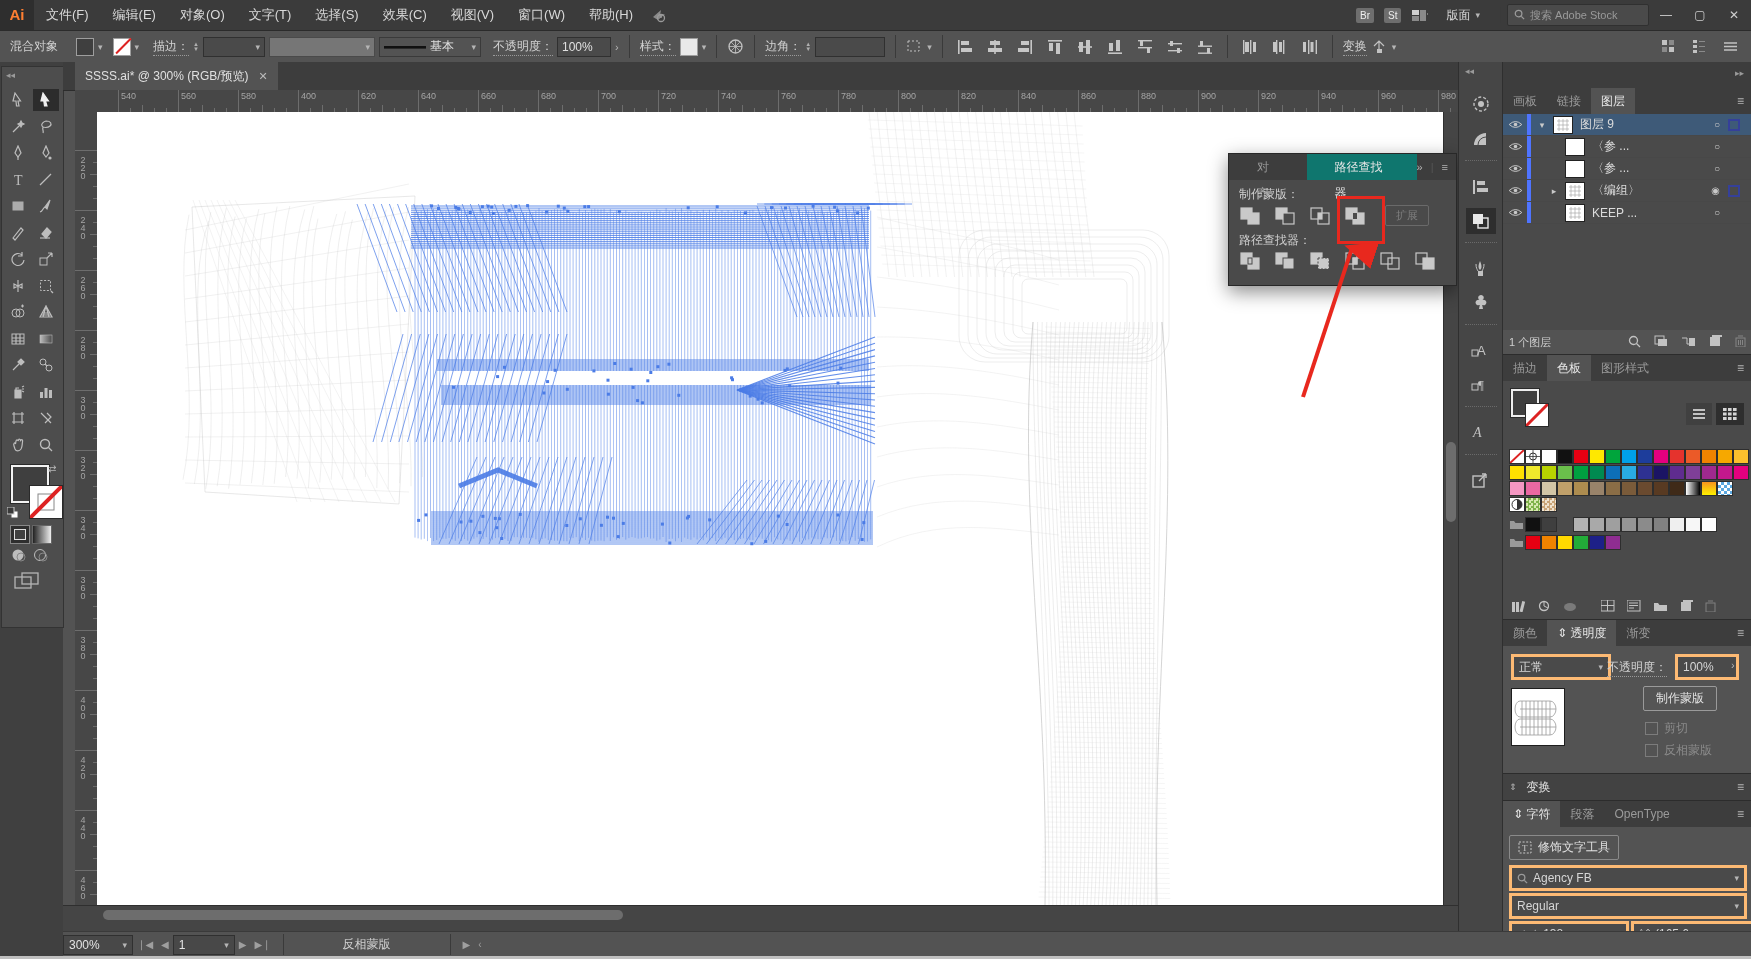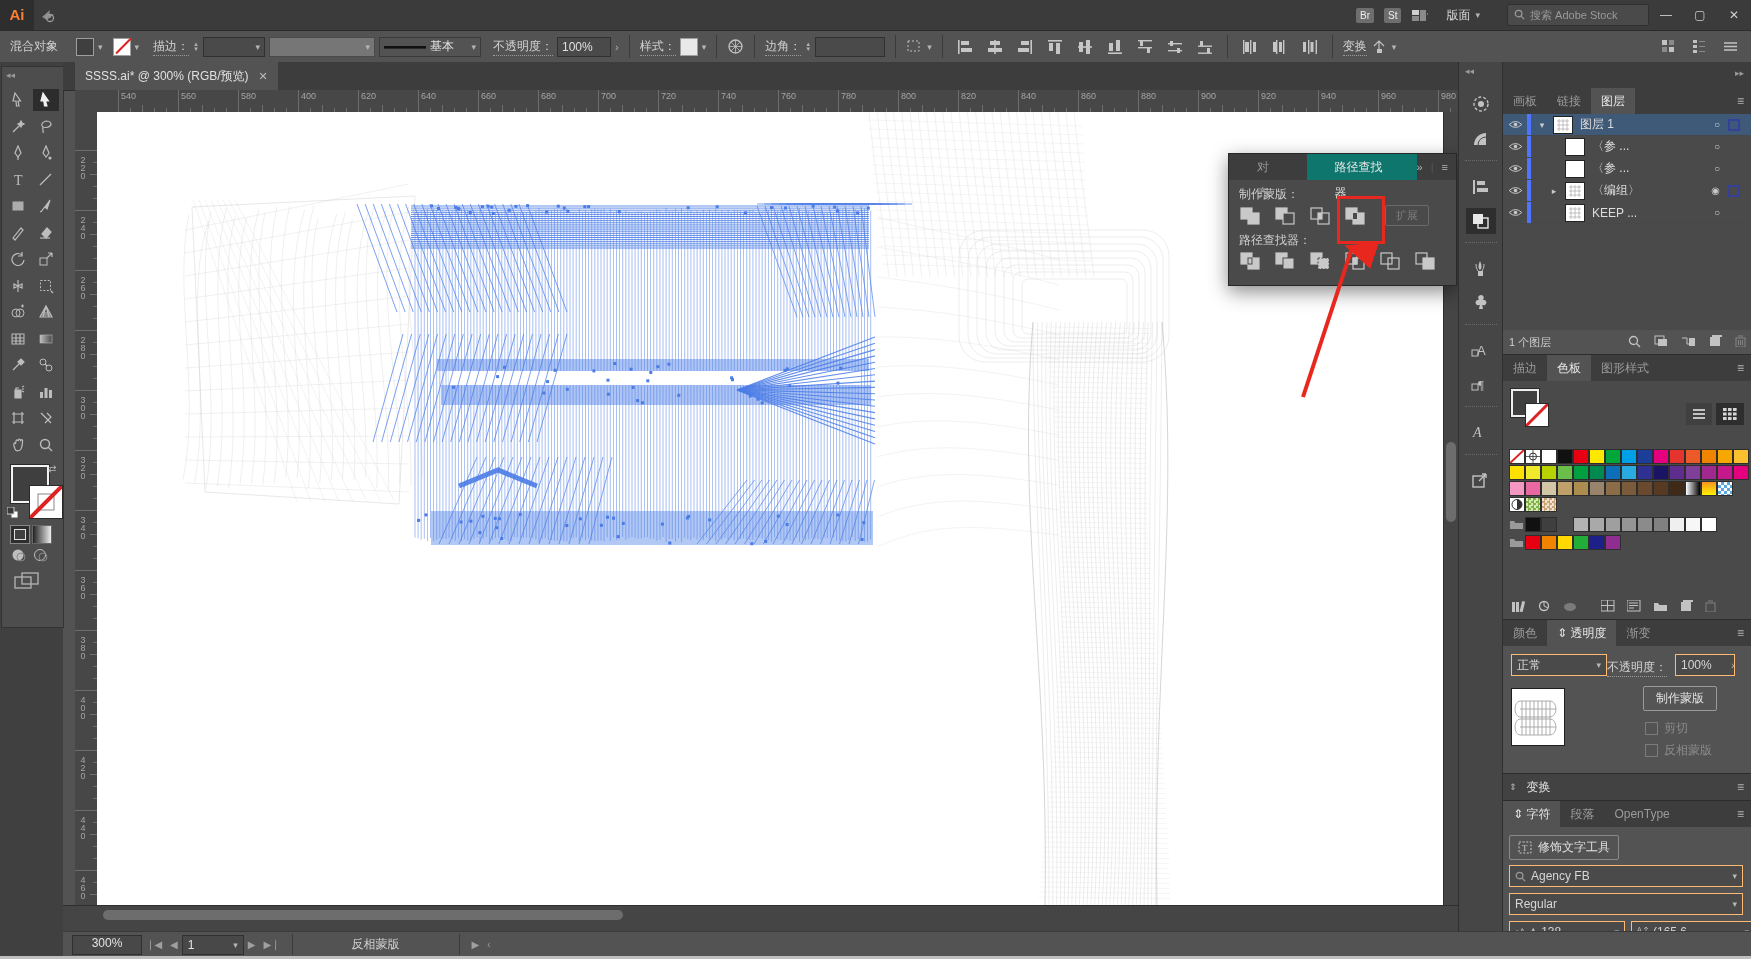--- a/index.html
+++ b/index.html
@@ -81,21 +81,21 @@
   .lrow.sel{background:#3e5a78;}
   .leye{width:24px;display:flex;justify-content:center;}
   .lbar{width:4px;height:21px;background:#4f74ff;margin-right:2px;}
   .lthumb{width:18px;height:16px;background:#fff;border:1px solid #222;margin:0 4px;}
   .ltarget{position:absolute;right:32px;color:#c9c9c9;font-size:10px;}
   .lsq{position:absolute;right:12px;width:8px;height:8px;border:2px solid #35409a;}
   #layers-foot{height:24px;display:flex;align-items:center;font-size:11px;color:#cfcfcf;padding:0 6px;gap:12px;}
   
   .sw{width:16px;height:15px;box-sizing:border-box;border:1px solid #2e2e2e;display:inline-block;vertical-align:top;position:relative;}
   
-  .tfield{background:#4a4a4a;border:1px solid #fdba74;height:20px;display:flex;align-items:center;padding:0 5px;gap:5px;}
+  .tfield{background:#4a4a4a;border:3px solid #fdba74;height:20px;display:flex;align-items:center;padding:0 5px;gap:5px;}
   .checkrow{display:flex;align-items:center;gap:6px;color:#8a8a8a;font-size:12px;}
   .checkbox{width:11px;height:11px;border:1px solid #7c7c7c;background:transparent;}
   #makemask{border:1px solid #9a9a9a;color:#e2e2e2;font-size:12px;padding:3px 12px;border-radius:2px;background:#555;}
   
   #statusbar{left:63px;top:931px;width:1688px;height:25px;background:#535353;border-top:1px solid #3a3a3a;display:flex;align-items:center;font-size:12px;}
   .sb-field{background:#484848;border:1px solid #303030;height:18px;display:flex;align-items:center;padding:0 5px;gap:6px;color:#e3e3e3;}
   .sb-ic{color:#9f9f9f;font-size:10px;margin:0 4px;}
   #bottom-edge{left:0;top:956px;width:1751px;height:3px;background:#bfbfbf;}
   
   #watermark{left:1455px;top:815px;width:296px;height:110px;pointer-events:none;z-index:60;}
@@ -105,20 +105,31 @@
   #annot{left:0;top:0;width:1751px;height:959px;pointer-events:none;z-index:70;}
   #pf-highlight{position:absolute;left:1337px;top:196px;width:42px;height:42px;border:3px solid #e8281e;z-index:65;}
 </style>
 </head>
 <body>
 
 <div id="app">
 
   <div id="menubar">
     <div id="ai-logo">Ai</div>
+    <div id="menu-items" style="display:flex;">
+        <span class="menu-item">文件(F)</span>
+        <span class="menu-item">编辑(E)</span>
+        <span class="menu-item">对象(O)</span>
+        <span class="menu-item">文字(T)</span>
+        <span class="menu-item">选择(S)</span>
+        <span class="menu-item">效果(C)</span>
+        <span class="menu-item">视图(V)</span>
+        <span class="menu-item">窗口(W)</span>
+        <span class="menu-item">帮助(H)</span>
+      </div>
     <span class="icon16" style="margin-left:6px;">
       <svg viewBox="0 0 17 17">
           <path d="M2 10 L10 3 L9 8 L14 7 L7 13 Z" fill="#8a8a8a"></path>
           <circle cx="10" cy="11" r="3.5" fill="none" stroke="#9a9a9a" stroke-width="1.3"></circle>
           <line x1="10" y1="7" x2="10" y2="11" stroke="#9a9a9a" stroke-width="1.3"></line>
         </svg>
     </span>
     <div style="margin-left:auto;display:flex;align-items:center;">
       <span class="mini-app">Br</span>
       <span class="mini-app">St</span>
@@ -1612,21 +1623,21 @@
             <svg width="15" height="9" viewBox="0 0 16 10">
               <path d="M1 5 Q8 -1.5 15 5 Q8 11.5 1 5 Z" fill="none" stroke="#c9c9c9" stroke-width="1.1"></path>
               <circle cx="8" cy="5" r="2" fill="#c9c9c9"></circle>
             </svg>
           </span>
           <span class="lbar"></span>
           <span style="width: 14px; text-align: center; font-size: 9px; color: rgb(201, 201, 201); margin-left: 2px;">▾</span>
           <span class="lthumb"><svg width="18" height="16">
               <path d="M3 4 h12 M3 8 h12 M3 12 h12 M5 2 v12 M9 2 v12 M13 2 v12" stroke="#aaa" stroke-width=".7"></path>
             </svg></span>
-          <span style="margin-left: 3px;">图层 1</span>
+          <span style="margin-left: 3px;">图层 9</span>
           <span class="ltarget">○</span>
           <span class="lsq"></span>
         </div>
         <div class="lrow">
           <span class="leye">
             <svg width="15" height="9" viewBox="0 0 16 10">
               <path d="M1 5 Q8 -1.5 15 5 Q8 11.5 1 5 Z" fill="none" stroke="#c9c9c9" stroke-width="1.1"></path>
               <circle cx="8" cy="5" r="2" fill="#c9c9c9"></circle>
             </svg>
           </span>
@@ -1912,21 +1923,21 @@
             <span>▲</span>
           </span>
         <span>100%</span>
           <span class="chev" style="margin-left:auto">▾</span>
       </div>
 
     </div>
   </div>
 
   <div id="statusbar" class="abs">
-    <div class="sb-field" style="margin-left:9px;width:58px;flex-direction:column;">
+    <div class="sb-field" style="margin-left:0;width:58px;">
       <span>300%</span>
         <span class="chev" style="margin-left:auto">▾</span>
     </div>
     <span class="sb-ic">❘◀</span>
     <span class="sb-ic">◀</span>
     <div class="sb-field" style="width:50px;">
       <span>1</span>
         <span class="chev" style="margin-left:auto">▾</span>
     </div>
     <span class="sb-ic">▶</span>

